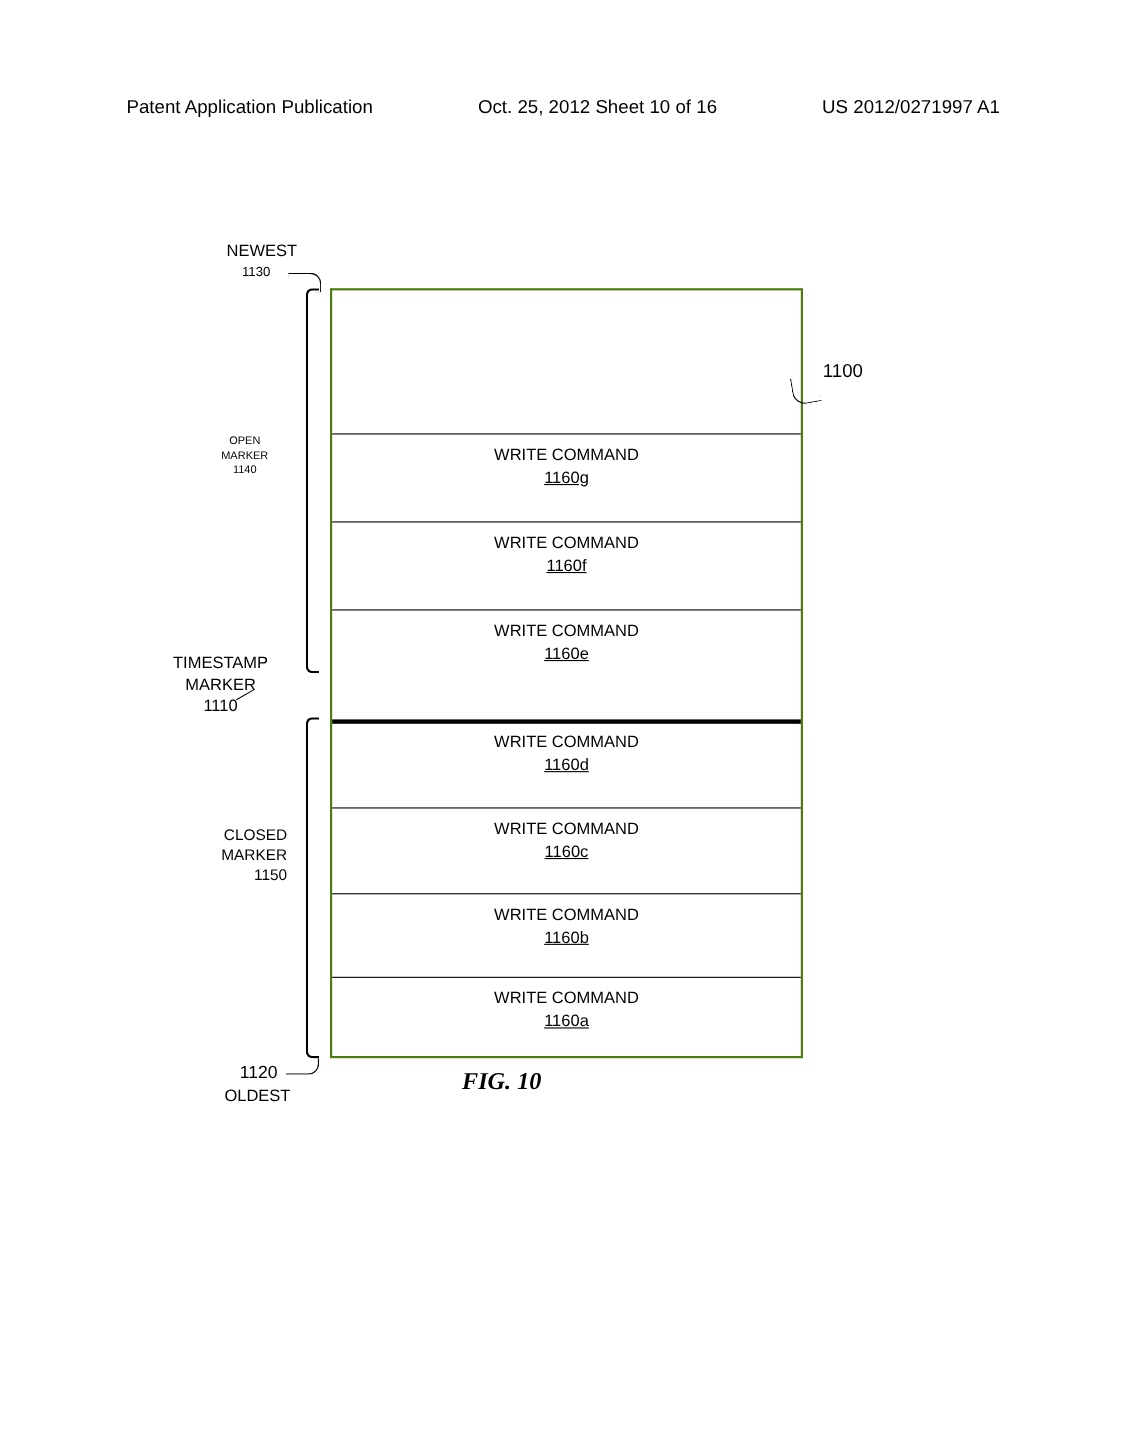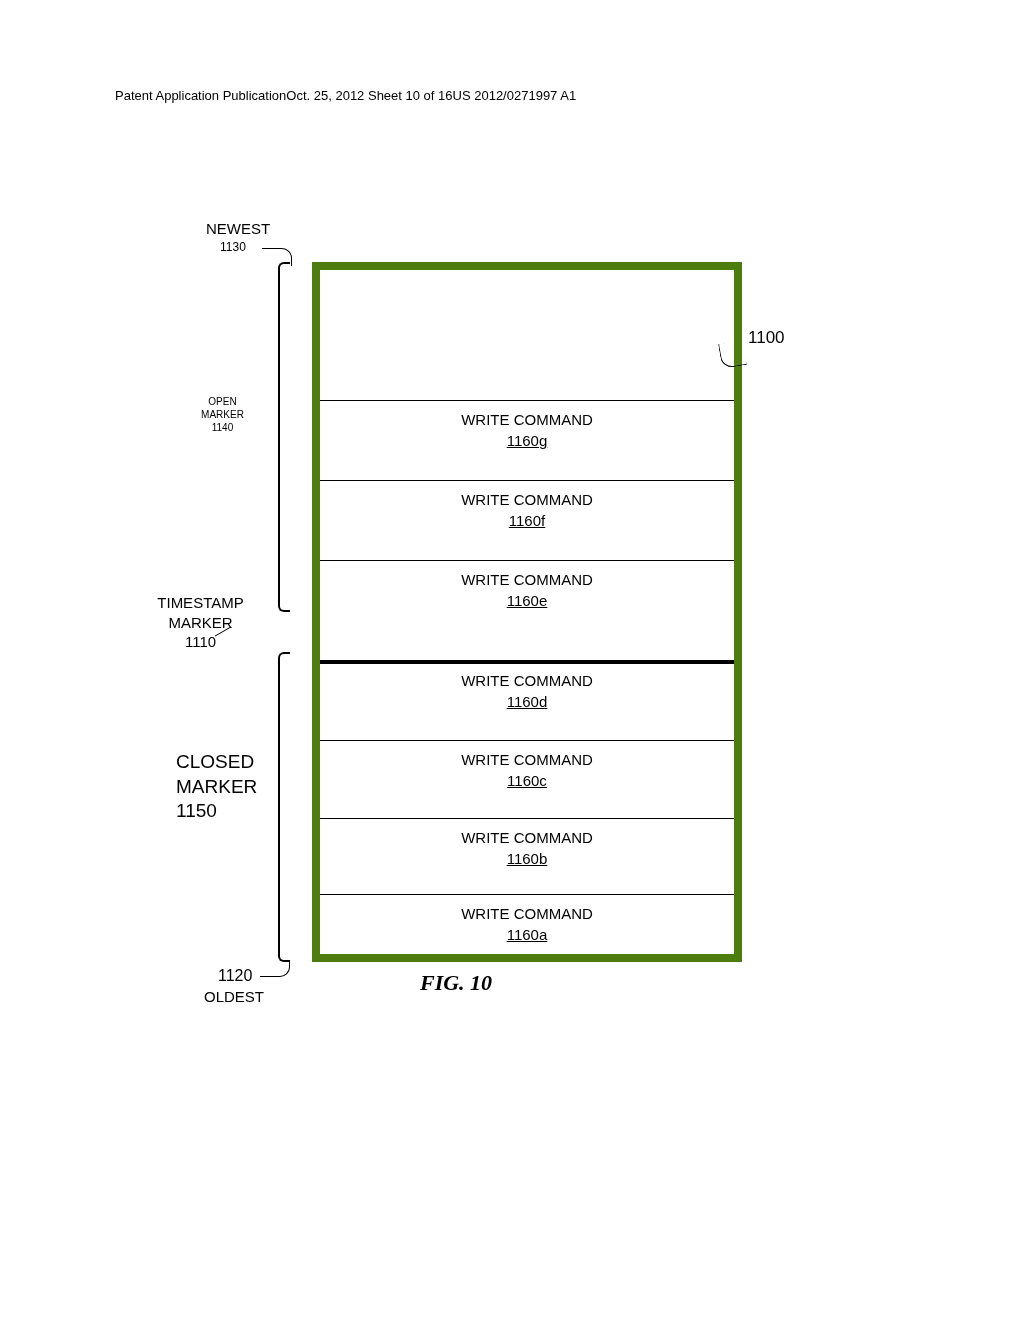--- a/index.html
+++ b/index.html
@@ -10,23 +10,23 @@
       font-family: Arial, Helvetica, sans-serif;
       color: #000;
       position: relative;
     }
     .header {
       position: absolute;
       top: 88px;
       left: 0;
       right: 0;
       display: flex;
-      justify-content: flex-start;
+      justify-content: space-between;
       padding: 0 115px;
-      font-size: 13px;
+      font-size: 17px;
     }
     .header-left { font-weight: normal; }
     .header-right { font-weight: normal; }
     .header-center { font-weight: normal; }
 
     .diagram-area {
       position: absolute;
       top: 220px;
       left: 0;
       width: 1024px;
@@ -37,24 +37,24 @@
       position: absolute;
       top: 0px;
       left: 206px;
       font-size: 15px;
       text-align: center;
     }
 
     .main-box {
       position: absolute;
       top: 42px;
-      left: 312px;
+      left: 300px;
       width: 430px;
       height: 700px;
-      border: 8px solid #4d7c0f;
+      border: 2px solid #4d7c0f;
       background: #fff;
     }
     .main-box-thick-line {
       position: absolute;
       top: 390px;
       left: 0;
       width: 100%;
       height: 0;
       border-top: 4px solid #000;
     }
@@ -141,21 +141,22 @@
       left: 218px;
       width: 18px;
       height: 18px;
       border-top: 1.5px solid #000;
       transform: rotate(-30deg);
     }
     .closed-marker-label {
       position: absolute;
       top: 530px;
       left: 176px;
-      font-size: 19px;
+      font-size: 14px;
+      text-align: right;
       width: 85px;
       line-height: 1.3;
     }
 
     .ref-1130 {
       position: absolute;
       top: 20px;
       left: 220px;
       font-size: 12px;
     }

